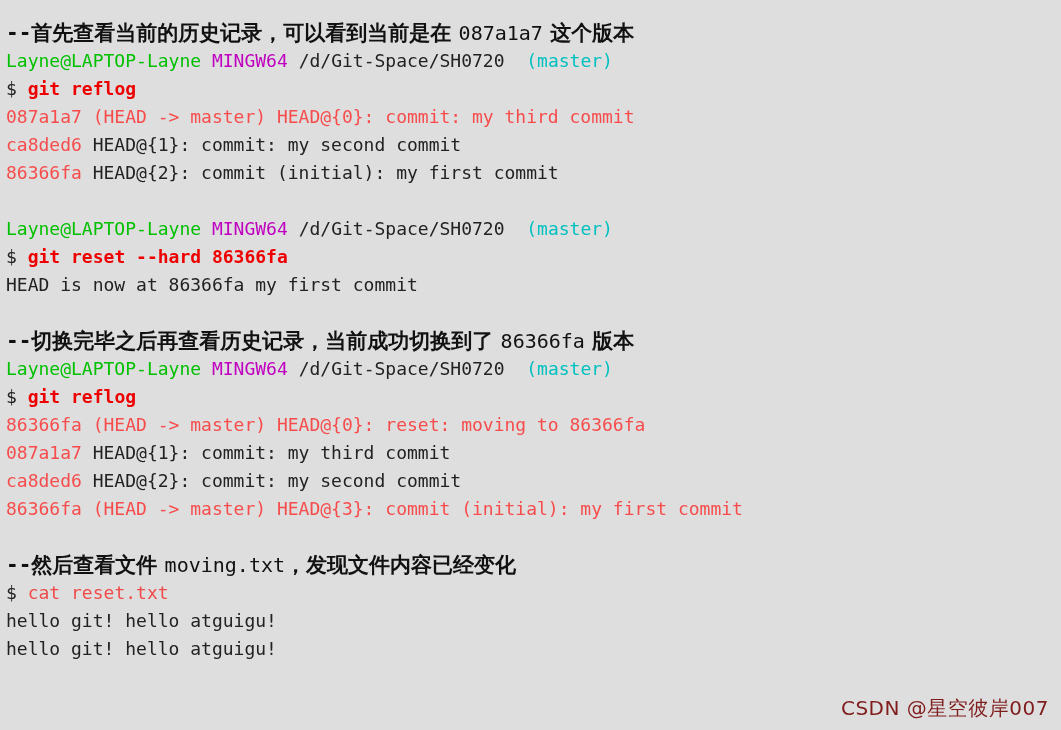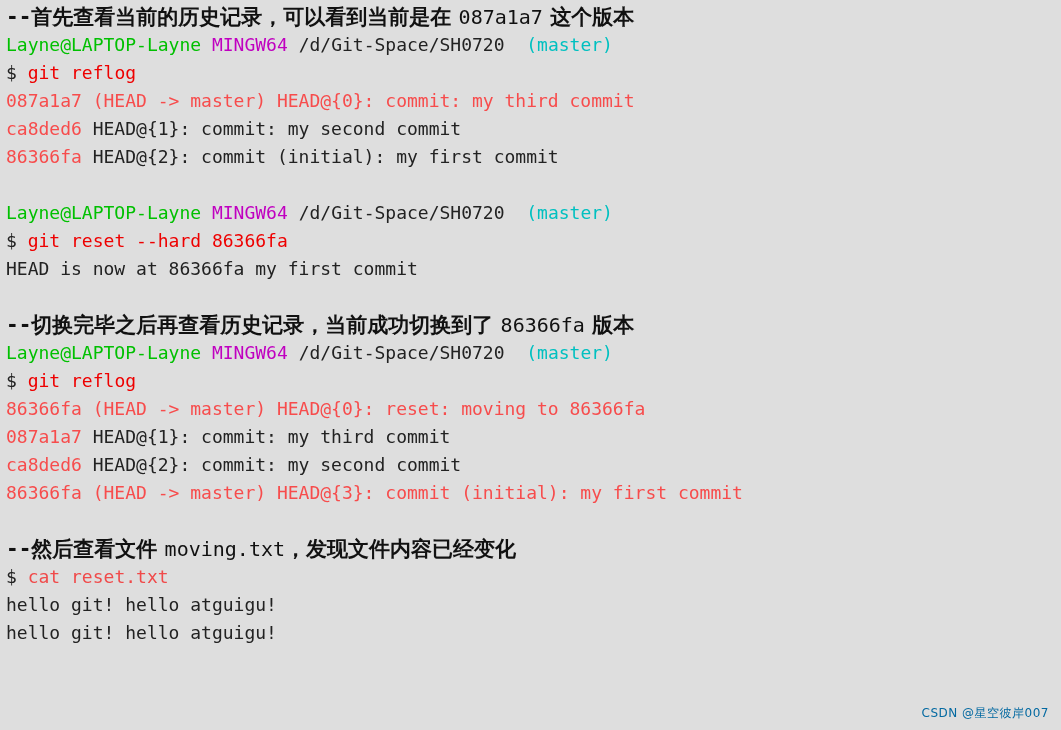--- a/index.html
+++ b/index.html
@@ -10,21 +10,21 @@
   body {
     width: 1061px;
     height: 730px;
     overflow: hidden;
     position: relative;
     font-family: "DejaVu Sans Mono", "Liberation Mono", monospace;
   }
   #terminal {
     position: absolute;
     left: 0;
-    top: 0;
+    top: 16px;
     width: 1061px;
     height: 520px;
     background: #dedede;
     padding: 3px 0 0 6px;
     box-sizing: border-box;
   }
   .line {
     height: 28px;
     line-height: 28px;
     font-size: 18px;
@@ -49,33 +49,33 @@
   }
   .line.comment .dashes {
     font-family: "DejaVu Sans Mono", "Liberation Mono", monospace;
     font-weight: bold;
   }
   .user   { color: #00c000; }
   .mingw  { color: #c000c0; }
   .path   { color: #222222; }
   .branch { color: #00c0c0; }
   .prompt { color: #222222; }
-  .cmd    { color: #ee0000; font-weight: normal; }
+  .cmd    { color: #ee0000; font-weight: bold; }
   .cmd-plain { color: #f04a4a; }
   .hash   { color: #f74c4c; }
   .redline{ color: #f74c4c; margin-top: 12px; }
   .plain  { color: #222222; }
 
   #watermark {
     position: absolute;
     right: 12px;
     bottom: 8px;
     font-family: "DejaVu Sans", "Liberation Sans", sans-serif;
-    font-size: 12px;
-    color: #0369a1;
+    font-size: 20px;
+    color: #7f1d1d;
     letter-spacing: 0.5px;
     user-select: none;
   }
 </style>
 </head>
 <body>
 
 <div id="terminal">
     <div class="line comment"><span class="dashes">--</span><span>首先查看当前的历史记录，可以看到当前是在 </span><span class="mono">087a1a7</span><span> 这个版本</span></div>
     <div class="line"><span class="user">Layne@LAPTOP-Layne</span><span class="plain"> </span><span class="mingw">MINGW64</span><span class="plain"> </span><span class="path">/d/Git-Space/SH0720</span><span class="plain">  </span><span class="branch">(master)</span></div>

